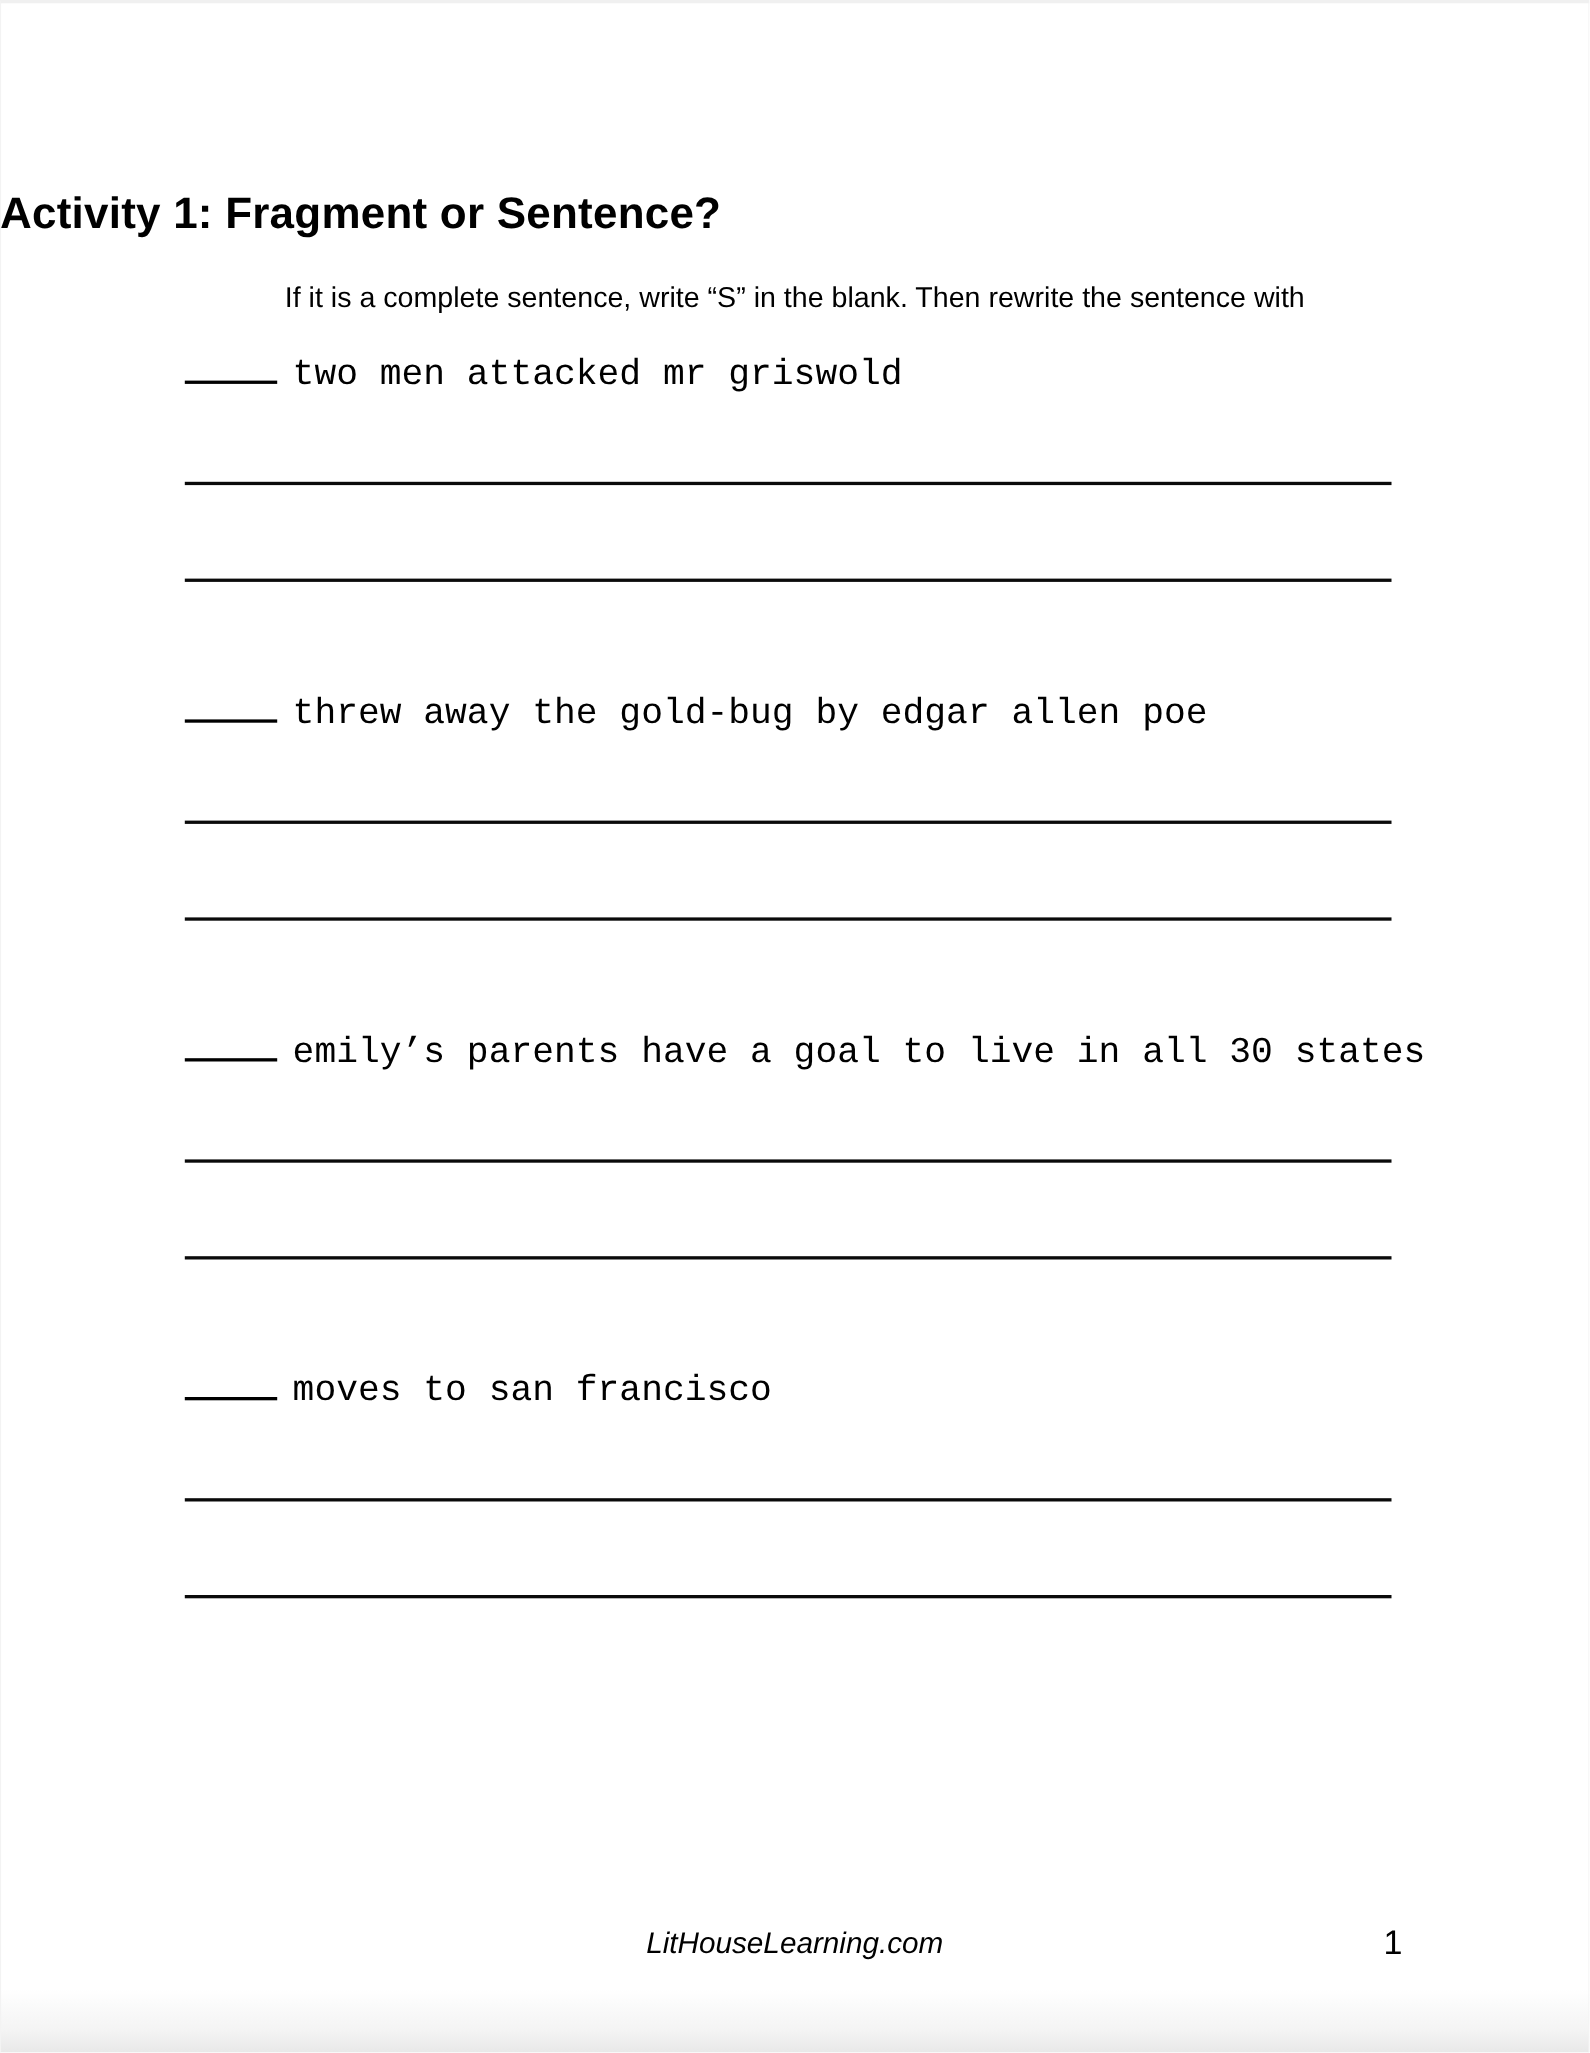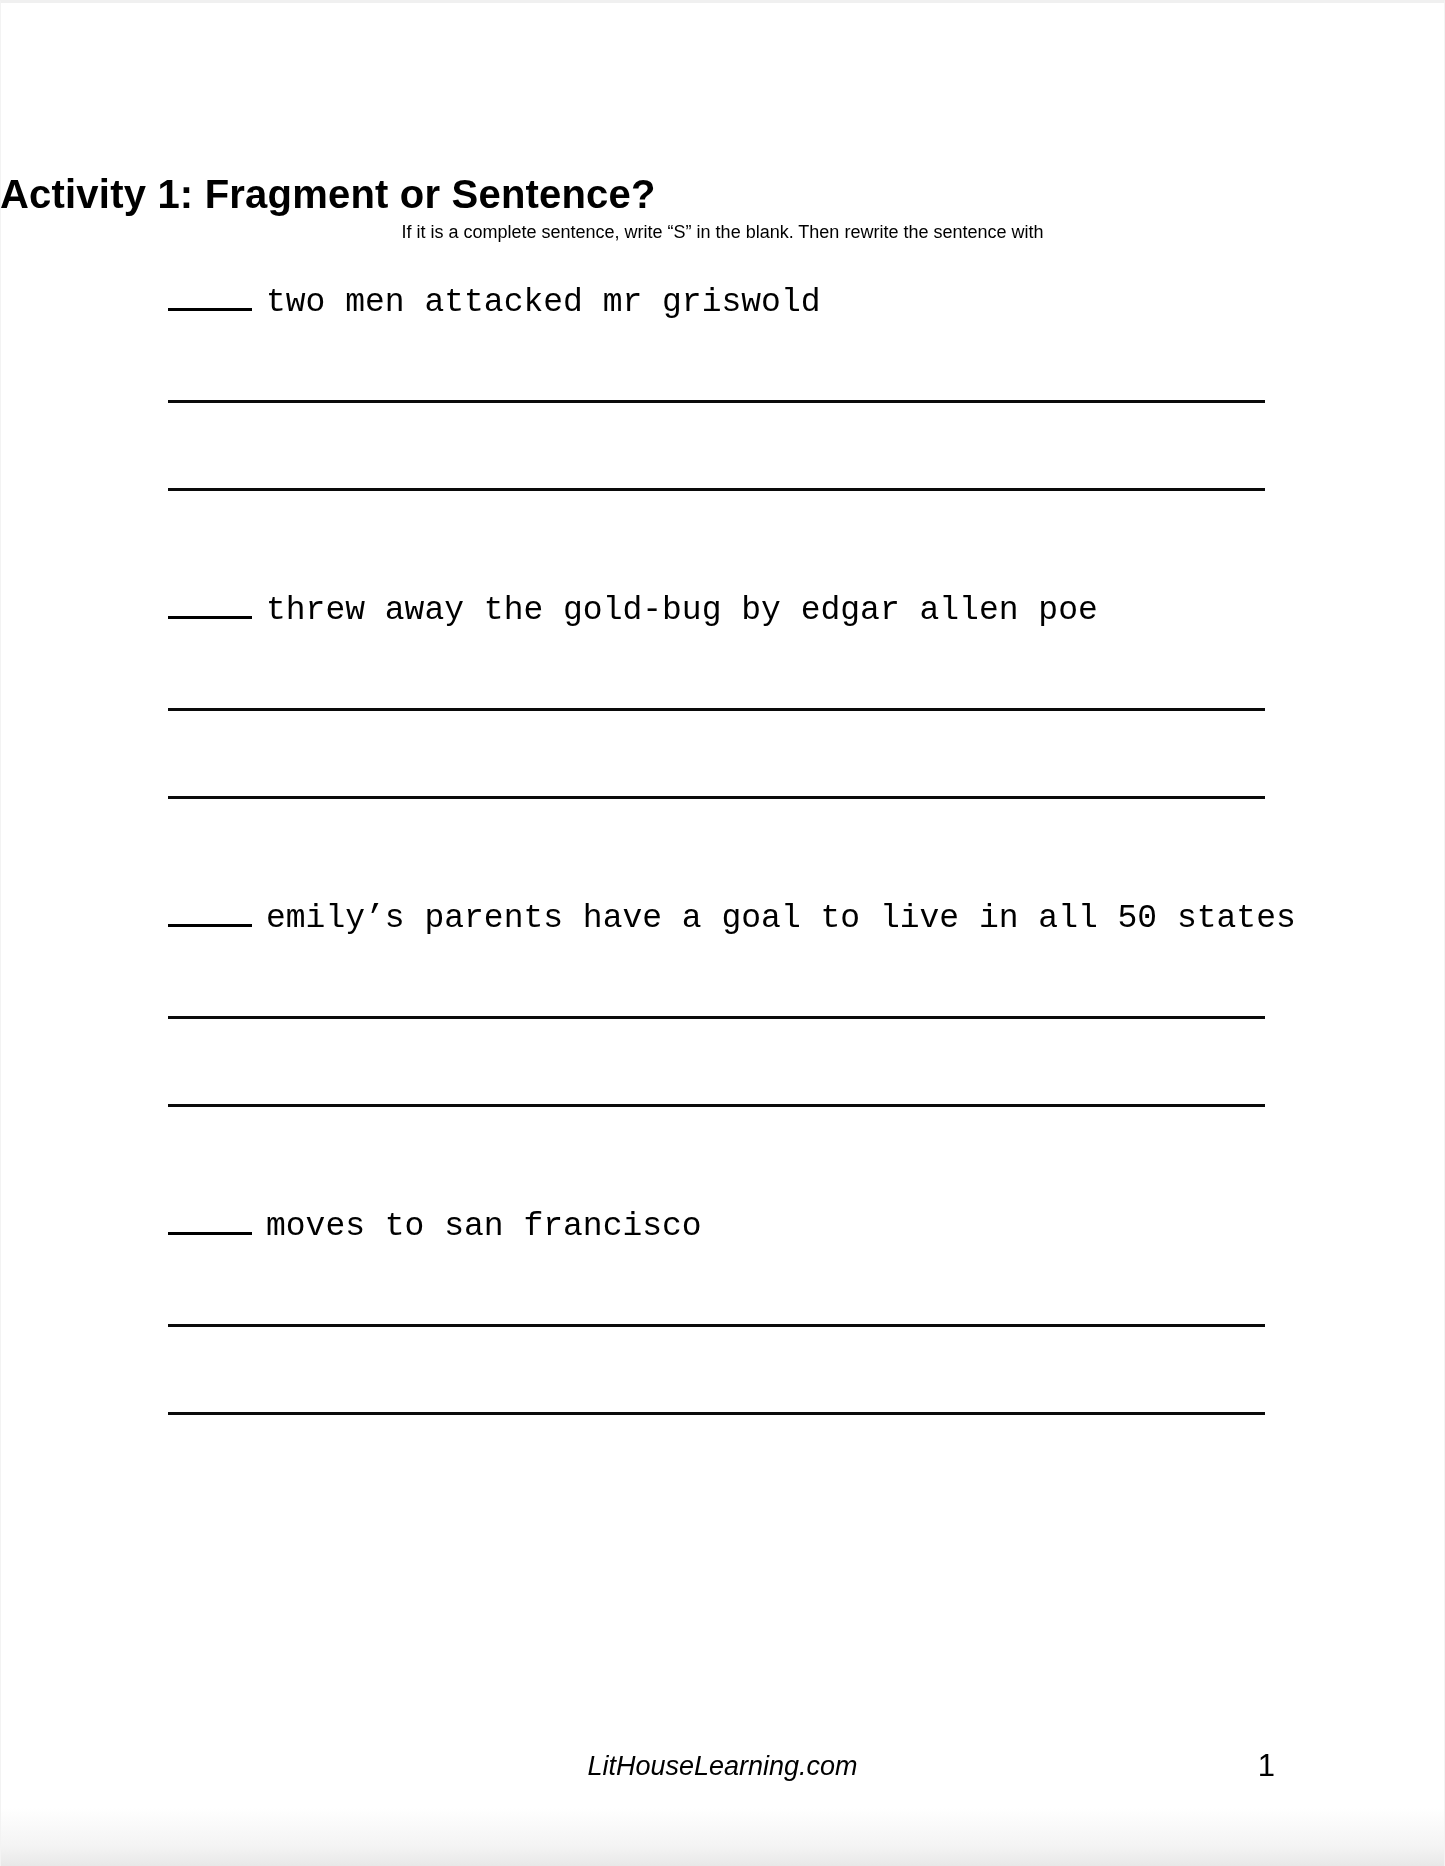--- a/index.html
+++ b/index.html
@@ -33,22 +33,23 @@
   }
   .page-title {
     margin: 0;
     padding-top: 174px;
     font-size: 40px;
     line-height: 40px;
     font-weight: bold;
     letter-spacing: 0.2px;
   }
   .instructions {
+    margin-top: 38px;
     text-align: center;
-    font-size: 18px;
+    font-size: 26px;
     line-height: 37px;
   }
   .worksheet {
     margin-top: 27px;
     padding-left: 168px;
     width: 1097px; 
     font-family: Liberation Mono, monospace;
   }
   .item + .item {
     margin-top: 95px;
@@ -121,21 +122,21 @@
   <div class="item">
     <div class="item-label">
       <span class="answer-blank"></span><span>threw away the gold-bug by edgar allen poe</span>
     </div>
     <div class="answer-line first"></div>
     <div class="answer-line second"></div>
   </div>
 
   <div class="item">
     <div class="item-label">
-      <span class="answer-blank"></span><span>emily’s parents have a goal to live in all 50 states</span>
+      <span class="answer-blank"></span><span>emily’s parents have a goal to live in all 30 states</span>
     </div>
     <div class="answer-line first"></div>
     <div class="answer-line second"></div>
   </div>
 
   <div class="item">
     <div class="item-label">
       <span class="answer-blank"></span><span>moves to san francisco</span>
     </div>
     <div class="answer-line first"></div>

